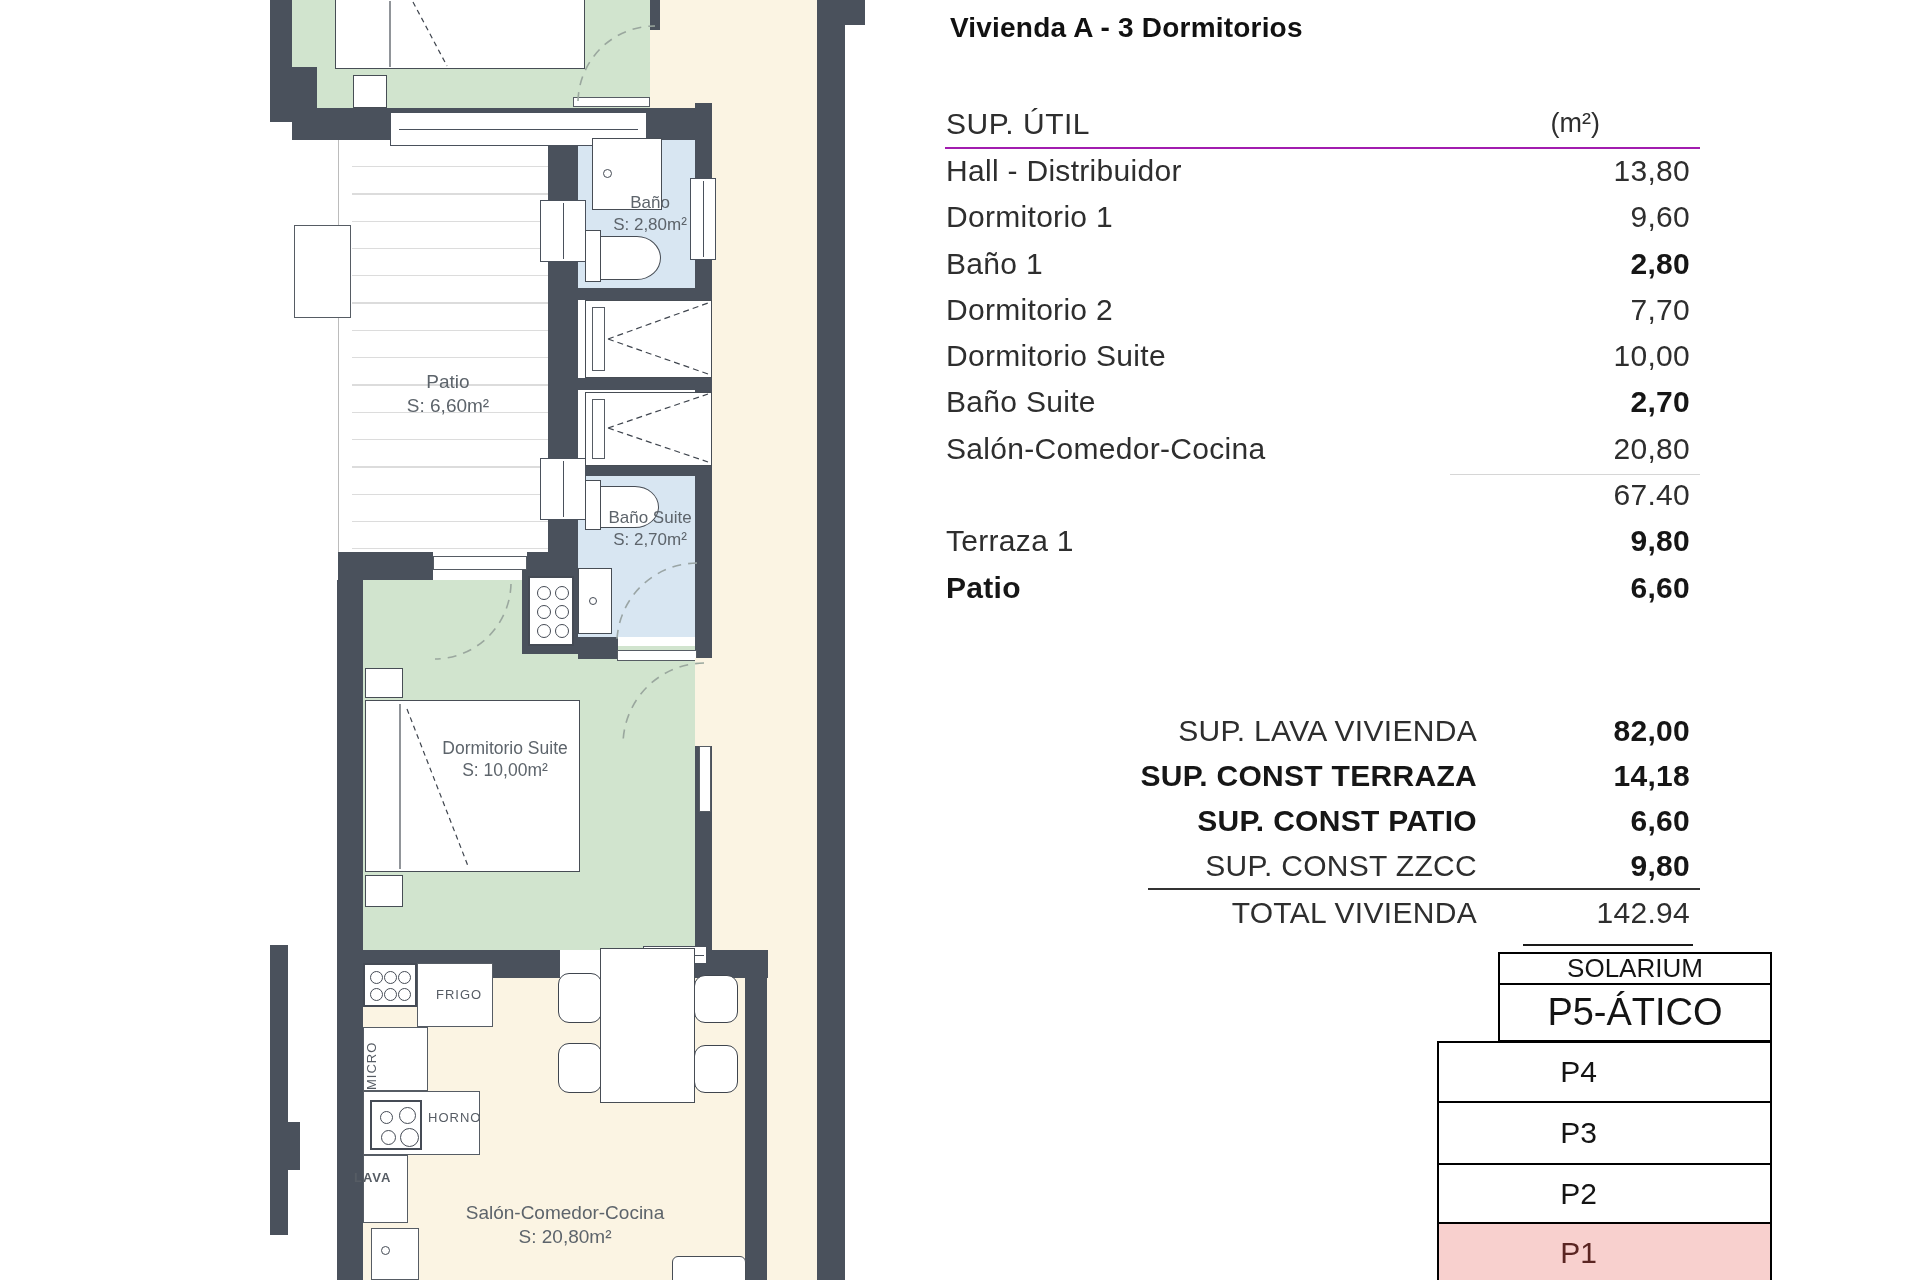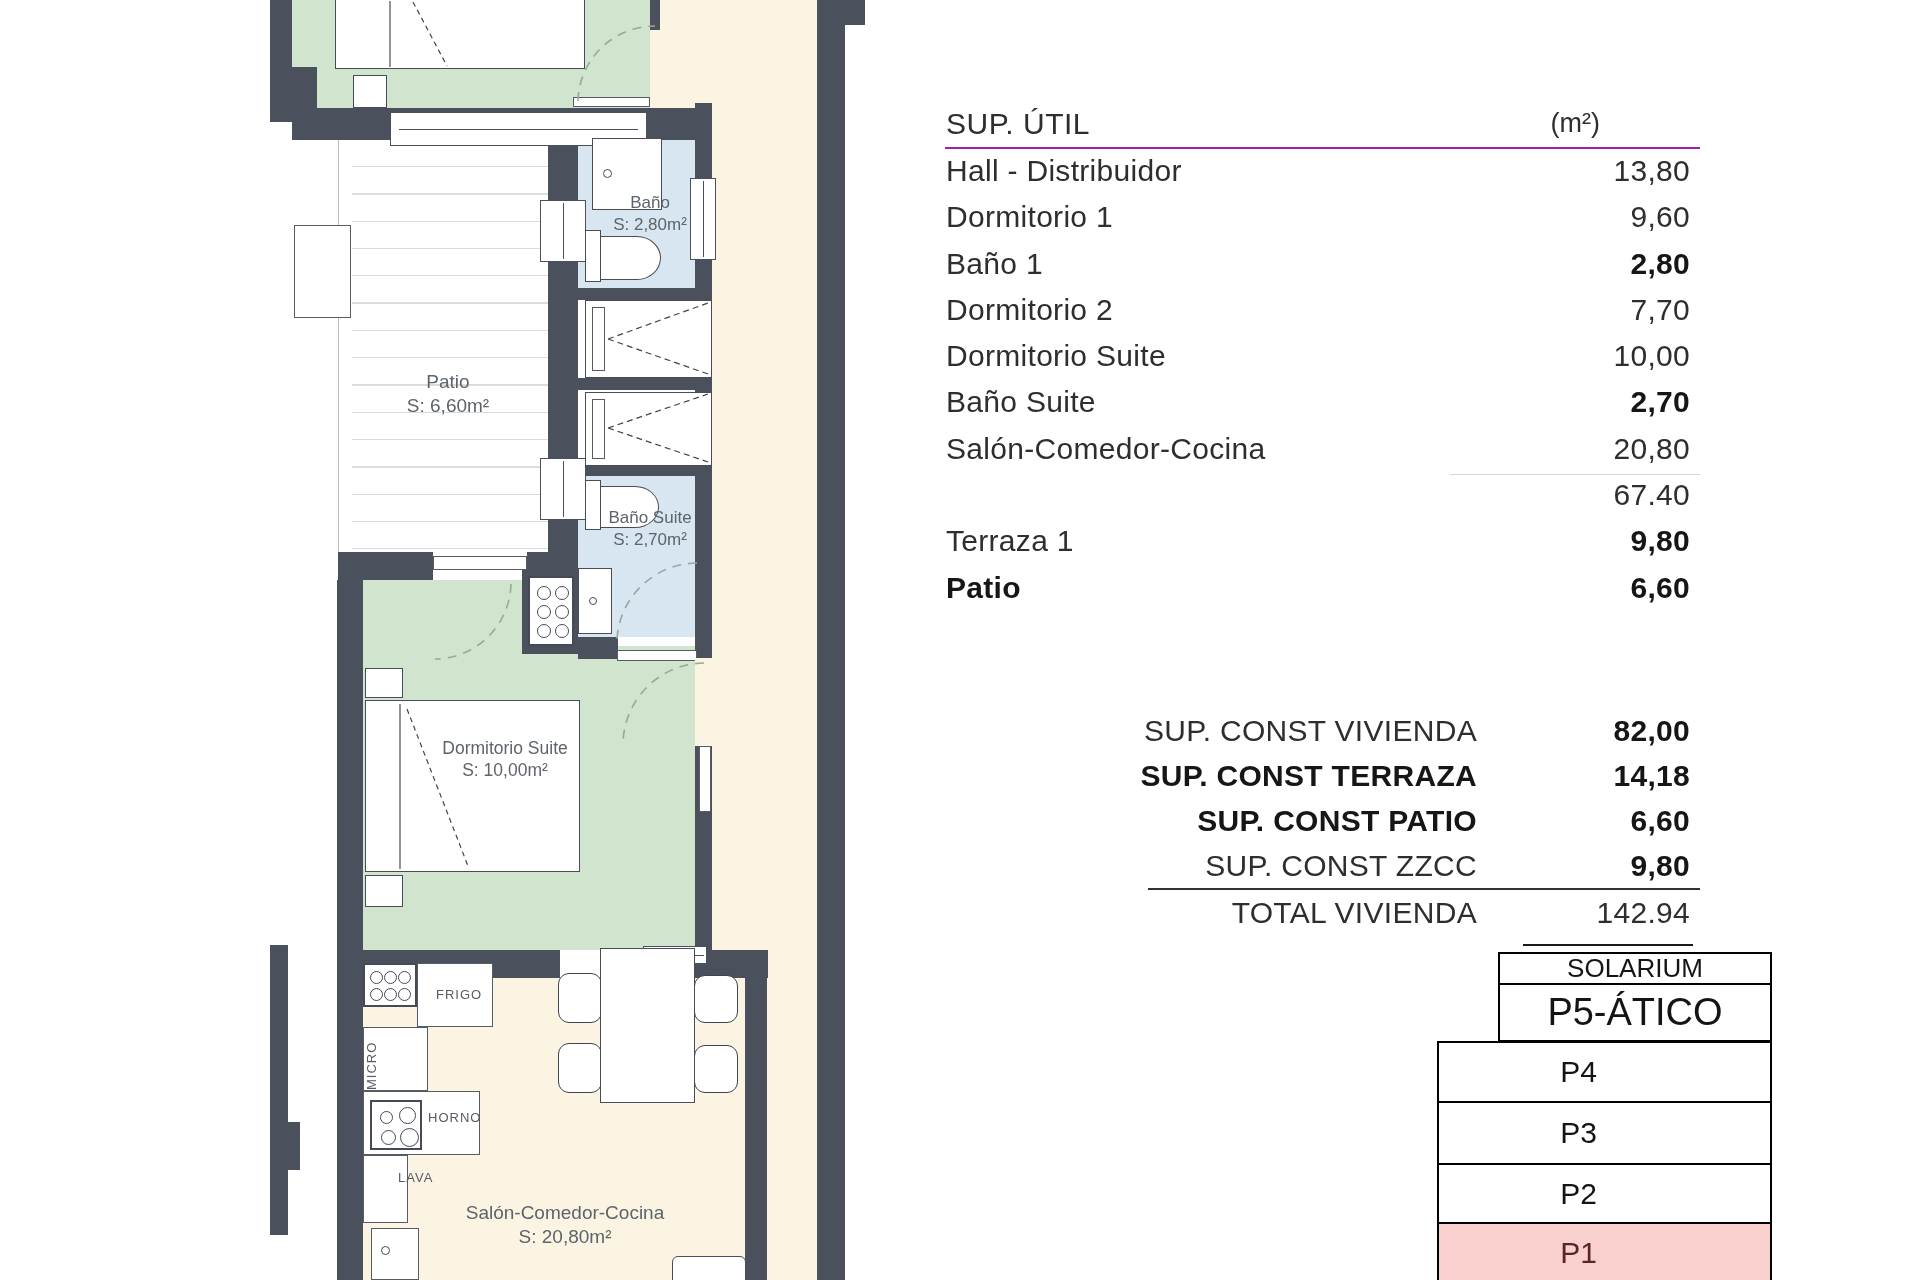--- a/index.html
+++ b/index.html
@@ -196,23 +196,24 @@
       <div>S: 10,00m²</div>
     </div>
     <div class="rlabel" style="left:465px;top:1201px;width:200px;font-size:19px;line-height:24px;">
       <div>Salón-Comedor-Cocina</div>
       <div>S: 20,80m²</div>
     </div>
 
     <div class="klabel" style="left:436px;top:987px;">FRIGO</div>
     <div class="klabel" style="left:364px;top:1032px;height:58px;writing-mode:vertical-rl;transform:rotate(180deg);">MICRO</div>
     <div class="klabel" style="left:428px;top:1110px;">HORNO</div>
-    <div class="klabel" style="left:398px;top:1170px;">LAVA</div>
-  </div>
-
+    <div class="klabel" style="left:354px;top:1170px;font-weight:bold;">LAVA</div>
+  </div>
+
+  <div class="title">Vivienda A - 3 Dormitorios</div>
 
   <div class="thead">
     <span class="hl">SUP. ÚTIL</span>
     <span class="hu">(m²)</span>
   </div>
 
   <div class="tbl">
     <div class="trow">
       <span class="tlabel">Hall - Distribuidor</span>
       <span class="tval">13,80</span>
@@ -250,21 +251,21 @@
     </div>
     <div class="trow">
       <span class="tlabel b">Patio</span>
       <span class="tval b">6,60</span>
     </div>
   </div>
   <div class="subline"></div>
 
   <div class="sum">
     <div class="srow">
-      <span class="tlabel">SUP. CONST VIVIENDA</span>
+      <span class="tlabel">SUP. LAVA VIVIENDA</span>
       <span class="tval b">82,00</span>
     </div>
     <div class="srow">
       <span class="tlabel b">SUP. CONST TERRAZA</span>
       <span class="tval b">14,18</span>
     </div>
     <div class="srow">
       <span class="tlabel b">SUP. CONST PATIO</span>
       <span class="tval b">6,60</span>
     </div>

